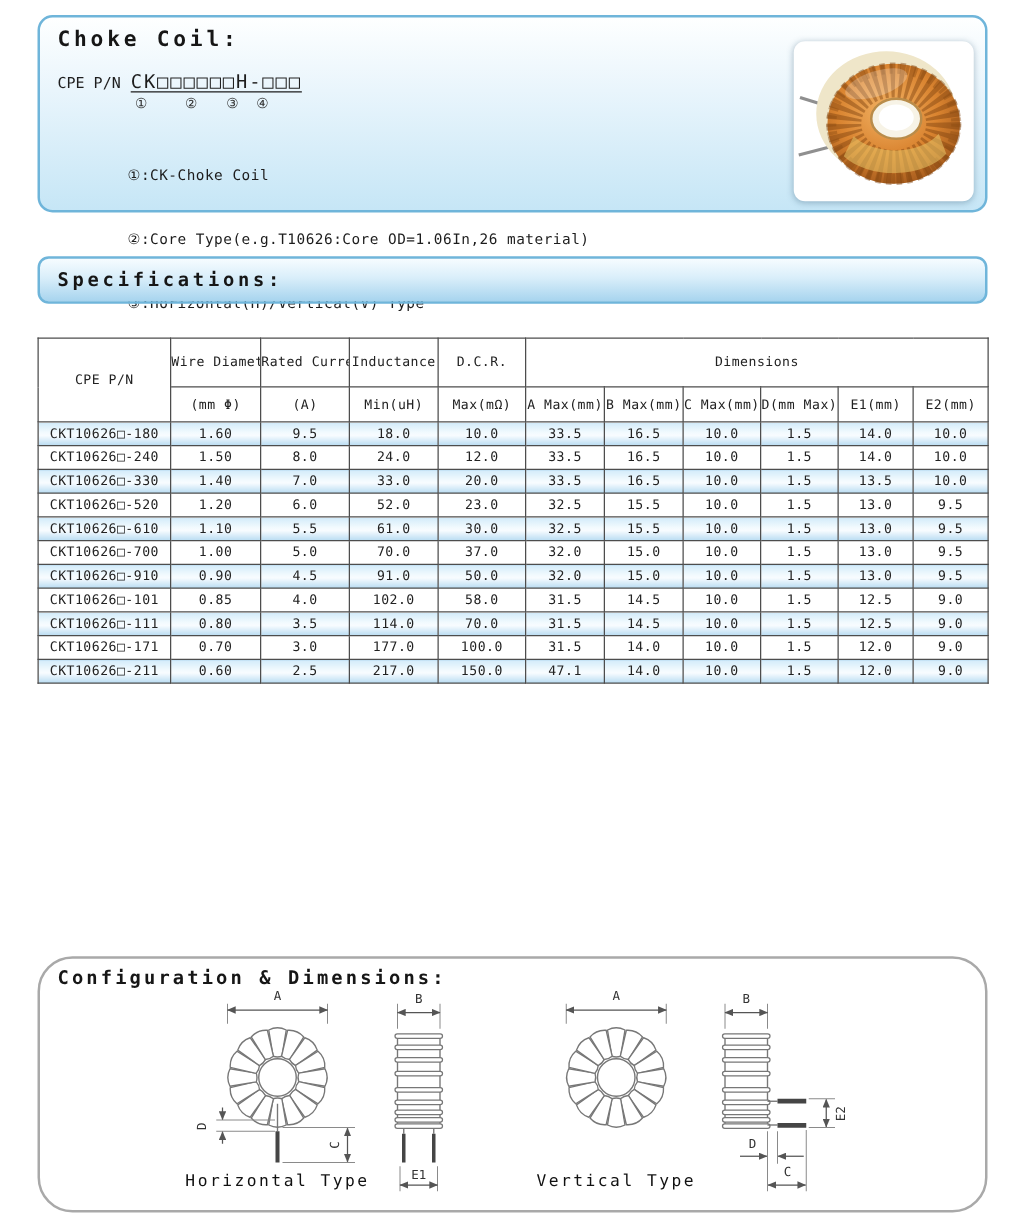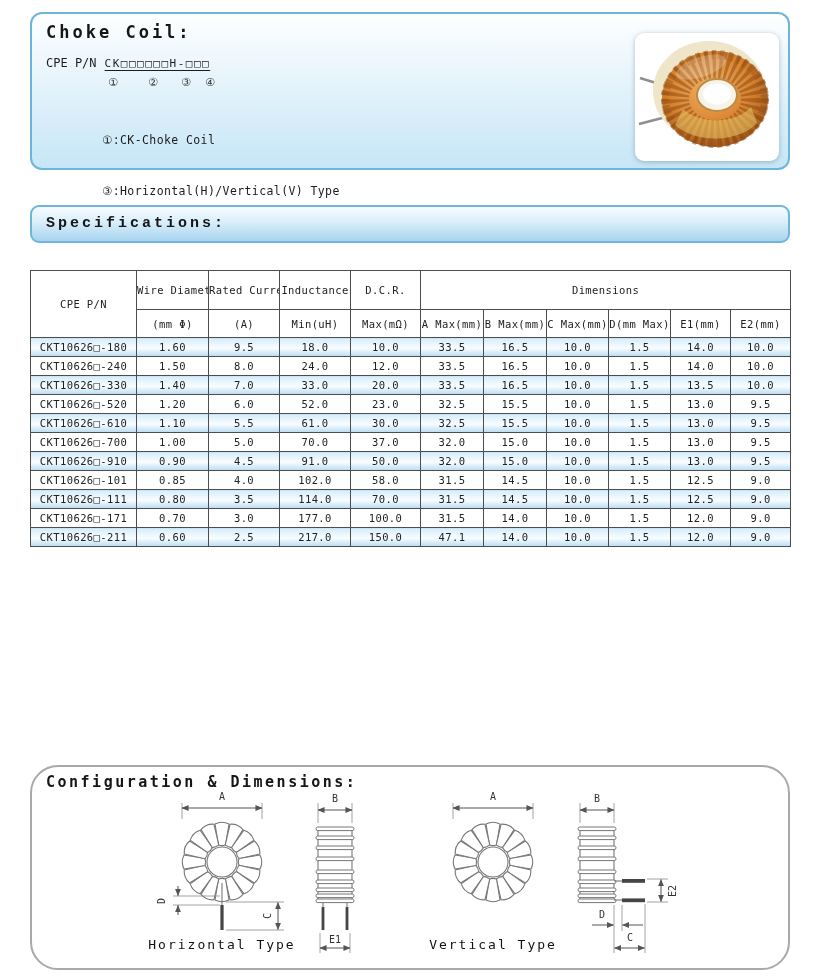--- a/index.html
+++ b/index.html
@@ -15,40 +15,40 @@
     left:30px; top:12px; width:760px; height:158px;
     border:2px solid #6fb5da; border-radius:12px;
     background:linear-gradient(180deg,#feffff 0%,#e9f5fc 38%,#c6e6f6 100%);
   }
   .panel-header h1 {
     position:absolute; left:14px; top:8px; margin:0;
     font-size:17px; font-weight:bold; letter-spacing:3px; color:#161616;
   }
   .pn-row { position:absolute; left:14px; top:42px; font-size:12px; }
   .pn-row .pn-label { margin-right:8px; }
-  .pn-row .pn-value { font-size:11px; letter-spacing:1.5px; text-decoration:underline; text-underline-offset:3px; }
+  .pn-row .pn-value { font-size:15px; letter-spacing:1.5px; text-decoration:underline; text-underline-offset:3px; }
   .markers { position:absolute; left:0; top:62px; width:100%; height:14px; font-size:11px; color:#333; }
   .markers span { position:absolute; top:0; }
   .notes { position:absolute; left:70px; top:84px; font-size:11.5px; line-height:17px; letter-spacing:0.4px; color:#1c1c1c; white-space:pre; }
 
   .photo {
     position:absolute; left:603px; top:19px; width:144px; height:128px;
     background:#ffffff; border-radius:9px; box-shadow:0 1px 5px rgba(40,80,110,.35);
   }
   .photo svg { display:block; }
 
   
   .banner {
     position:absolute; left:30px; top:205px; width:760px; height:38px; box-sizing:border-box;
     border:2px solid #6fb5da; border-radius:9px;
     background:linear-gradient(180deg,#f6fcff 0%,#d9eefa 45%,#a7d4ee 100%);
   }
   .banner span {
     display:block; line-height:34px; padding-left:14px;
-    font-size:15px; font-weight:bold; letter-spacing:3px; color:#161616;font-family:Liberation Mono, monospace;
+    font-size:15px; font-weight:bold; letter-spacing:3px; color:#161616;
   }
 
   
   table.spec {
     position:absolute; left:30px; top:270px; width:760px;
     border-collapse:collapse; table-layout:fixed;
     font-size:10.5px; letter-spacing:0.4px; color:#222;
   }
   table.spec th, table.spec td {
     border:1px solid #4d4d4d; text-align:center; padding:0; font-weight:normal;
@@ -96,20 +96,21 @@
 
     <div class="markers">
       <span style="left:76px">①</span>
       <span style="left:116px">②</span>
       <span style="left:149px">③</span>
       <span style="left:173px">④</span>
     </div>
 
     <div class="notes">
       <div>①:CK-Choke Coil</div>
+      <div>②:Core Type(e.g.T10626:Core OD=1.06In,26 material)</div>
       <div>③:Horizontal(H)/Vertical(V) Type</div>
     </div>
 
     <div class="photo">
       <svg width="144" height="128" viewBox="0 0 144 128">
         <defs>
           <radialGradient id="copGrad" cx="45%" cy="38%" r="70%">
             <stop offset="0%" stop-color="#f2b264"></stop>
             <stop offset="55%" stop-color="#d9832f"></stop>
             <stop offset="100%" stop-color="#9c541a"></stop>

